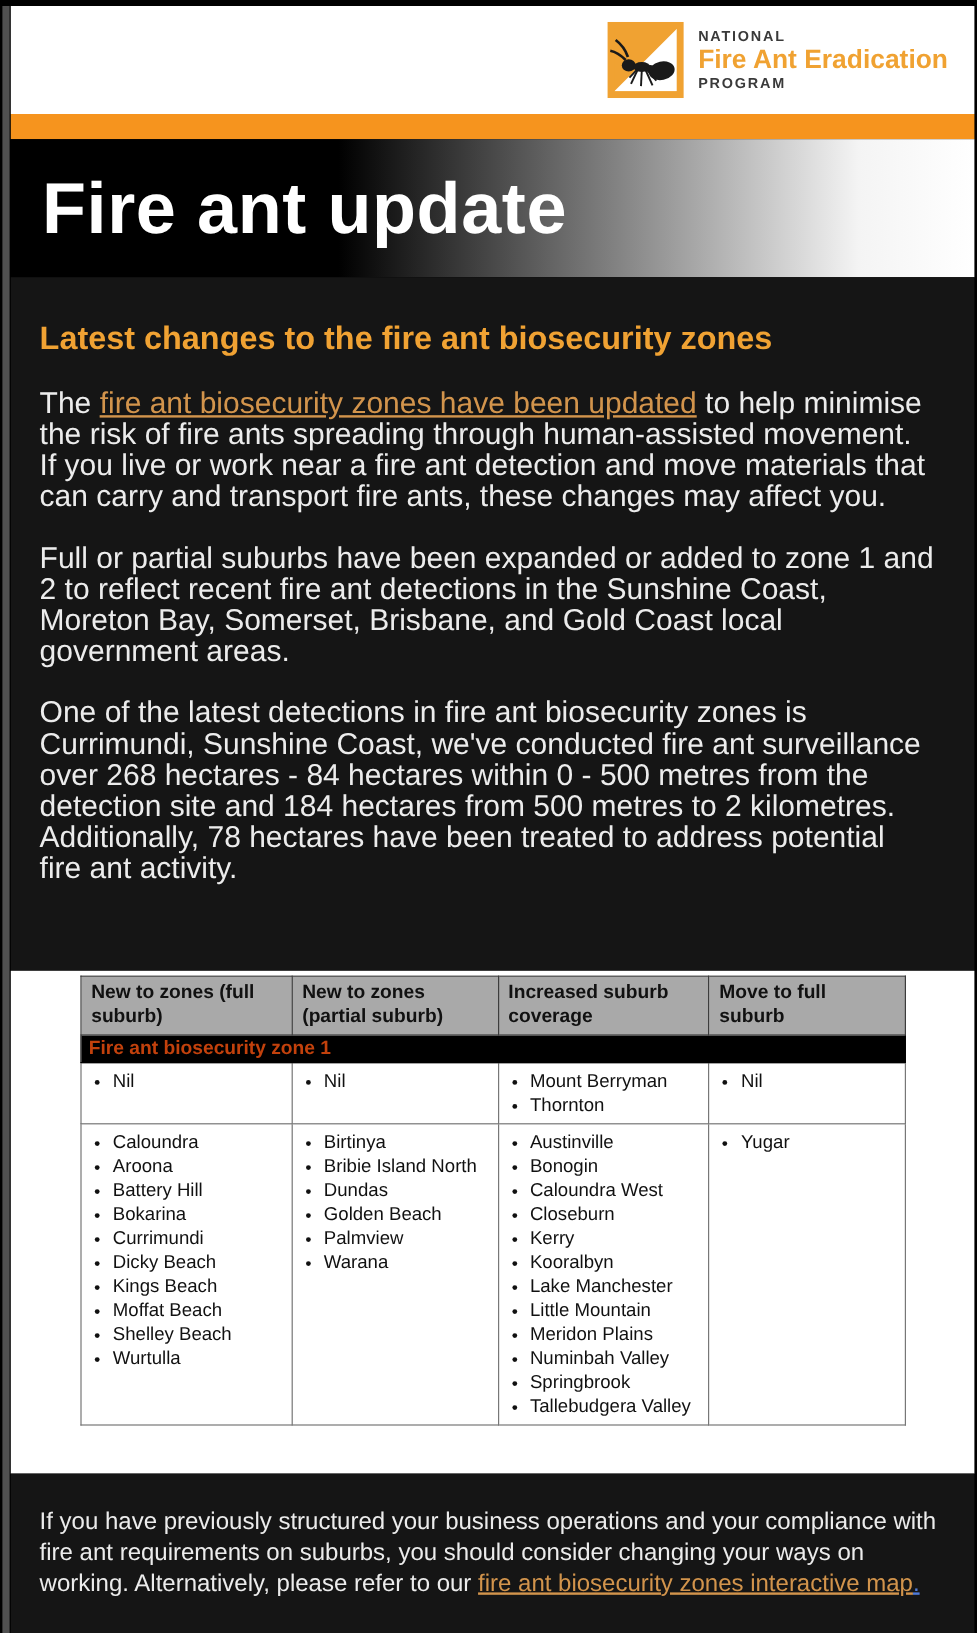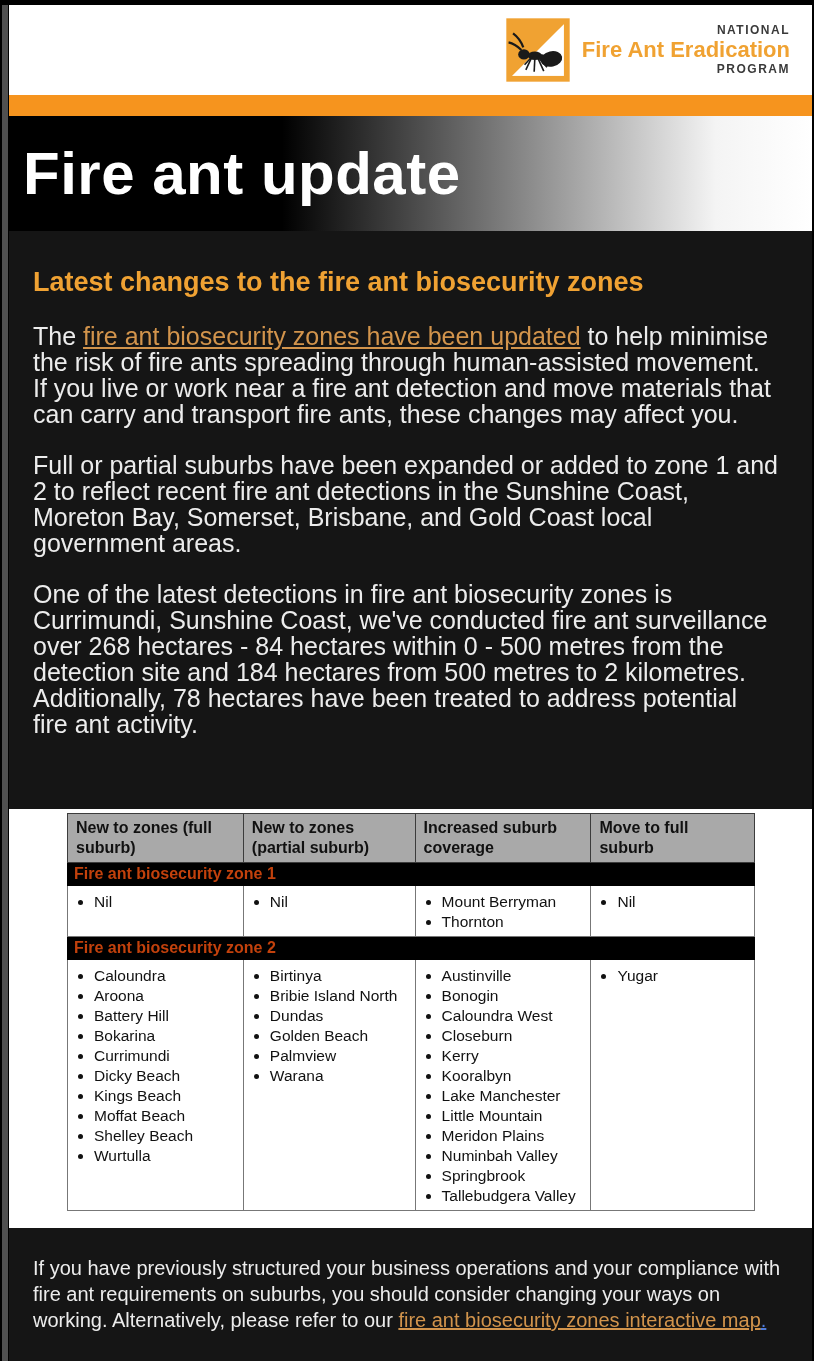--- a/index.html
+++ b/index.html
@@ -14,31 +14,31 @@
   }
   *{box-sizing:border-box;margin:0;padding:0;}
   html,body{background:#000;}
   body{font-family:"Liberation Sans","DejaVu Sans",sans-serif;}
   .page{position:relative;width:814px;height:1361px;background:#000;overflow:hidden;}
   .left-strip{position:absolute;left:2px;top:5px;bottom:0;width:6px;background:#505050;}
   .content{position:absolute;top:5px;left:9px;width:803px;height:1356px;}
 
   
   .white-header{height:90px;background:#ffffff;display:flex;align-items:center;justify-content:flex-end;padding-right:22px;}
-  .logo{display:flex;align-items:center;gap:12px;text-align:right;}
+  .logo{display:flex;align-items:center;gap:12px;}
   .logo-mark{width:64px;height:64px;display:block;}
   .logo-text{display:flex;flex-direction:column;line-height:1.15;}
   .logo-line-sm{font-size:12px;font-weight:bold;color:#3A3A3A;letter-spacing:1.5px;}
   .logo-line-lg{font-size:22px;font-weight:bold;color:var(--logo-orange);}
 
   .orange-bar{height:21px;background:var(--bar-orange);}
 
   
   .banner{height:115px;background:linear-gradient(90deg,#000 0%,#000 34%,#f4f4f4 88%,#fff 100%);display:flex;align-items:center;}
-  .banner h1{color:#fff;font-size:60px;font-weight:bold;padding-left:14px;letter-spacing:0.5px;}
+  .banner h1{color:#fff;font-size:60px;font-weight:bold;padding-left:26px;letter-spacing:0.5px;}
 
   
   .dark-main{height:578px;background:var(--dark-bg);color:var(--body-text);padding:0 24px;overflow:hidden;}
   .issue-date{text-align:right;font-size:25px;font-weight:bold;color:#fff;padding-top:36px;}
   .orange-heading{color:var(--heading-orange);font-size:27px;font-weight:bold;margin-top:36px;}
   .dark-main p{font-size:25px;line-height:26px;margin-top:25px;max-width:745px;}
   a.orange-link{color:var(--link-orange);text-decoration:underline;cursor:pointer;}
 
   
   .table-section{height:419px;background:#ffffff;padding-top:4px;}
@@ -144,23 +144,20 @@
                   <li>Mount Berryman</li>
                   <li>Thornton</li>
                 </ul>
               </td>
             <td>
                 <ul>
                   <li>Nil</li>
                 </ul>
               </td>
           </tr>
-          <tr class="zone-bar">
-            <td colspan="4">Fire ant biosecurity zone 2</td>
-          </tr>
           <tr class="zone-cells z2">
             <td>
                 <ul>
                   <li>Caloundra</li>
                   <li>Aroona</li>
                   <li>Battery Hill</li>
                   <li>Bokarina</li>
                   <li>Currimundi</li>
                   <li>Dicky Beach</li>
                   <li>Kings Beach</li>

